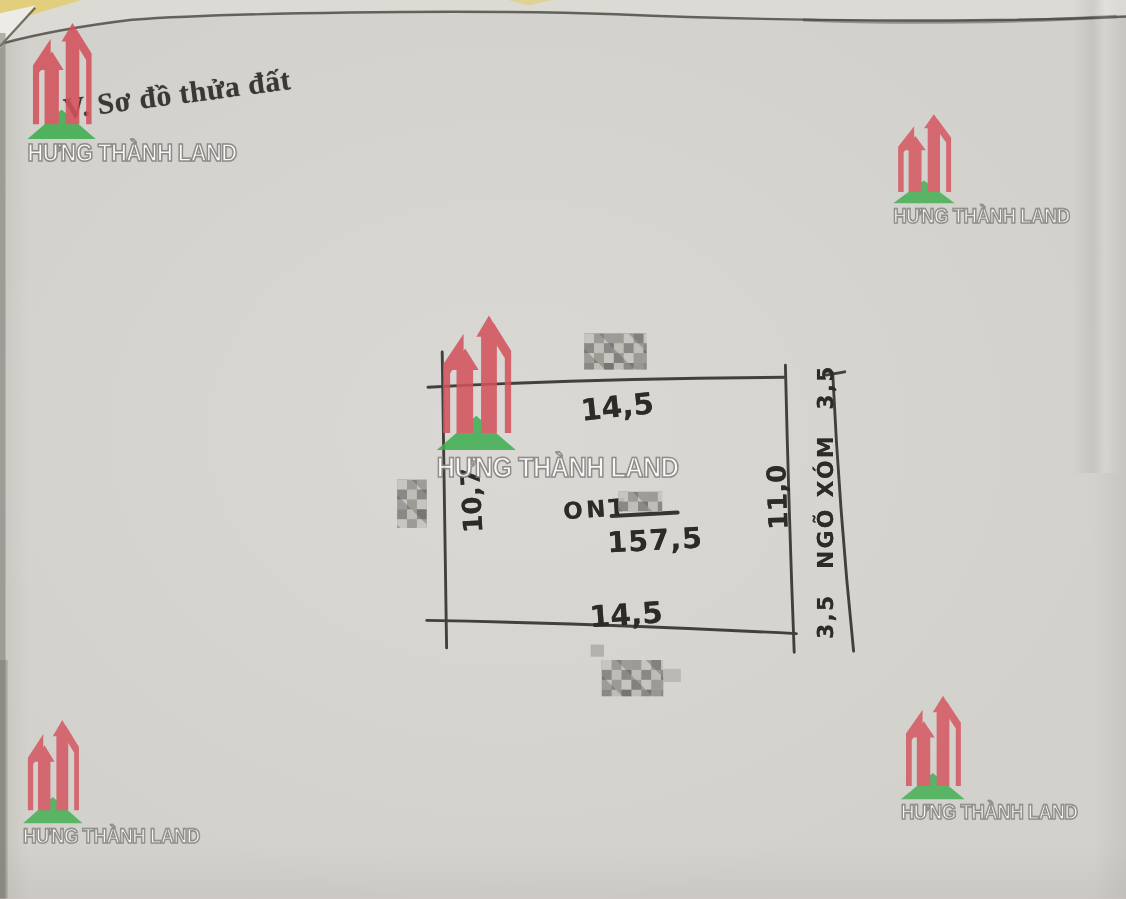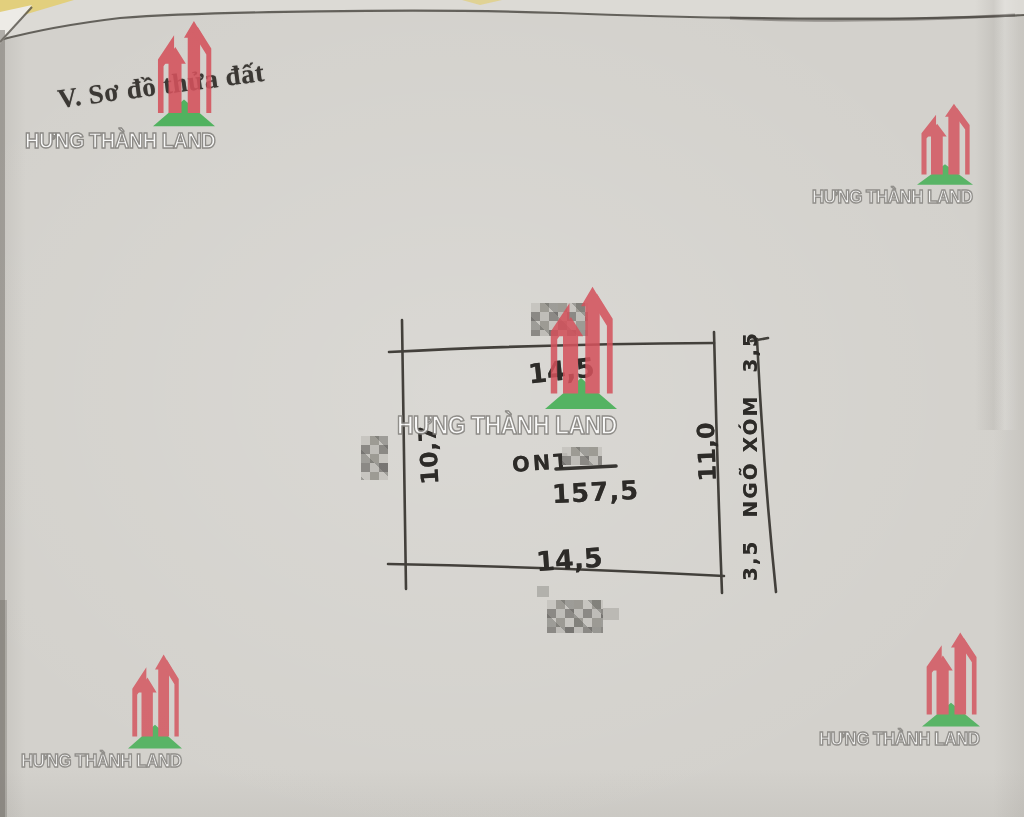--- a/index.html
+++ b/index.html
@@ -57,21 +57,21 @@
     background-size:27px 27px, 18px 18px;
   }
   .r1{left:531px;top:303px;width:57px;height:33px;}
   .r2{left:361px;top:436px;width:27px;height:44px;}
   .r3{left:562px;top:447px;width:40px;height:18px;}
   .r4{left:547px;top:600px;width:56px;height:33px;}
   .r4b{left:537px;top:586px;width:12px;height:11px;background:#a9a7a2;z-index:5;opacity:.8;}
   .r4c{left:603px;top:608px;width:16px;height:12px;background:#b2b0ab;z-index:5;opacity:.75;}
   
   .wm{
-    z-index:9;display:flex;flex-direction:column;align-items:flex-end;
+    z-index:9;display:flex;flex-direction:column;align-items:flex-start;
     pointer-events:none;
   }
   .wm-text{
     margin-top:1px;font-weight:700;white-space:nowrap;
     color:#ffffff;letter-spacing:-.5px;
     -webkit-text-stroke:1.3px #84827e;
     text-shadow:0 0 1px rgba(90,88,84,.8);
     transform:scaleY(1.12);
   }
   .wm-tl{left:25px;top:16px;opacity:.88;}   .wm-tl .wm-text{font-size:20px;}

